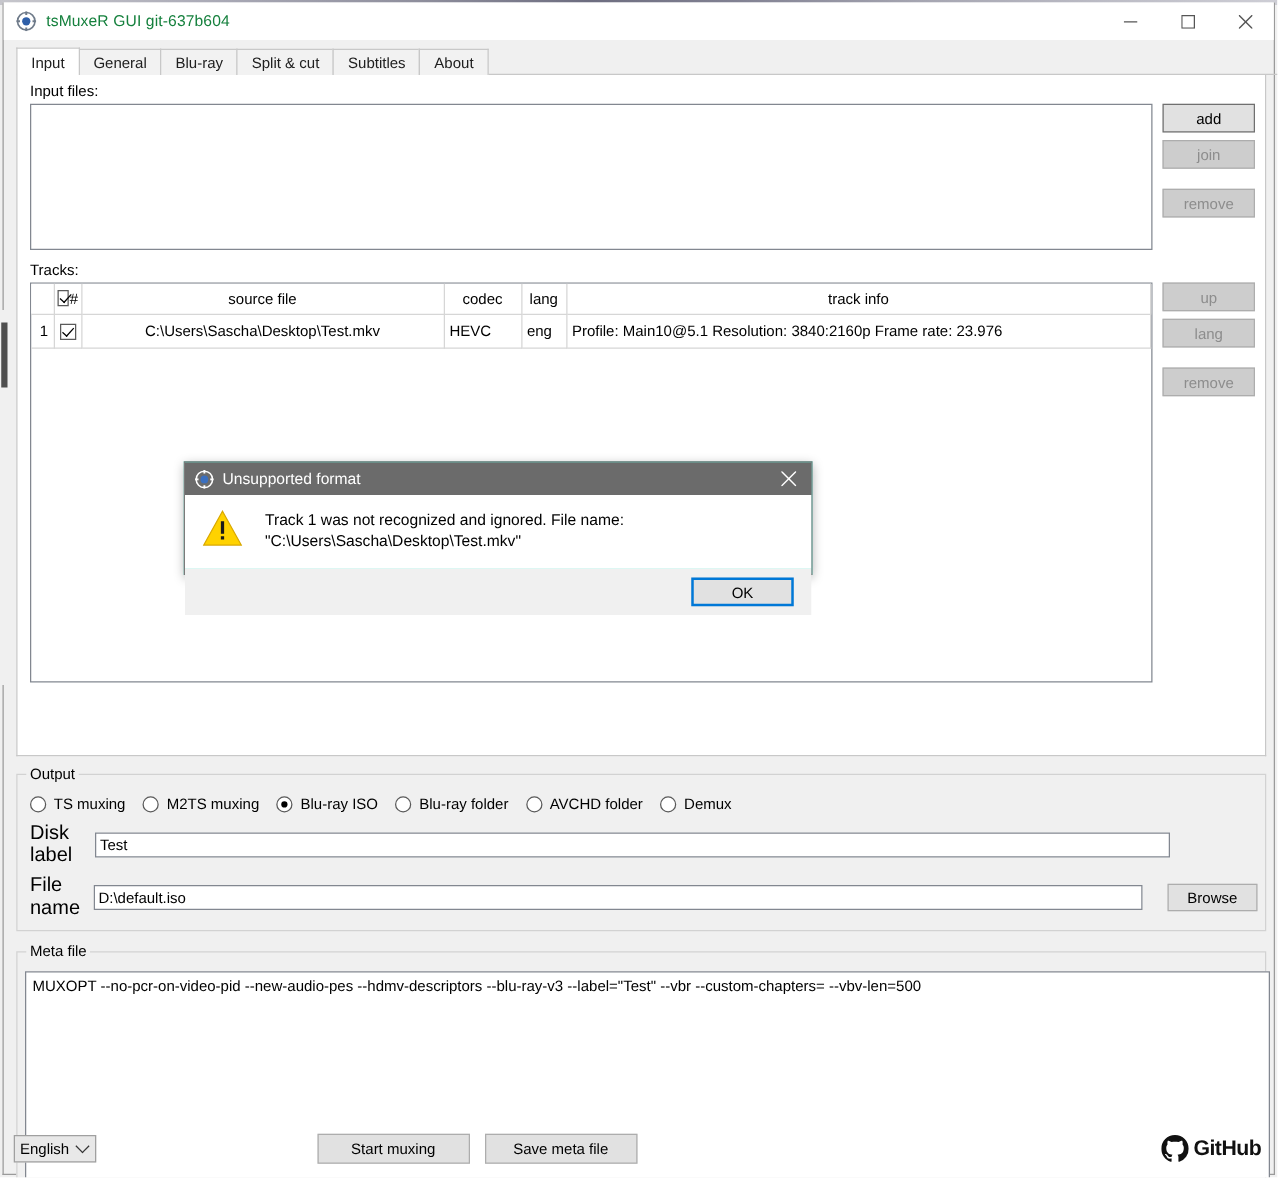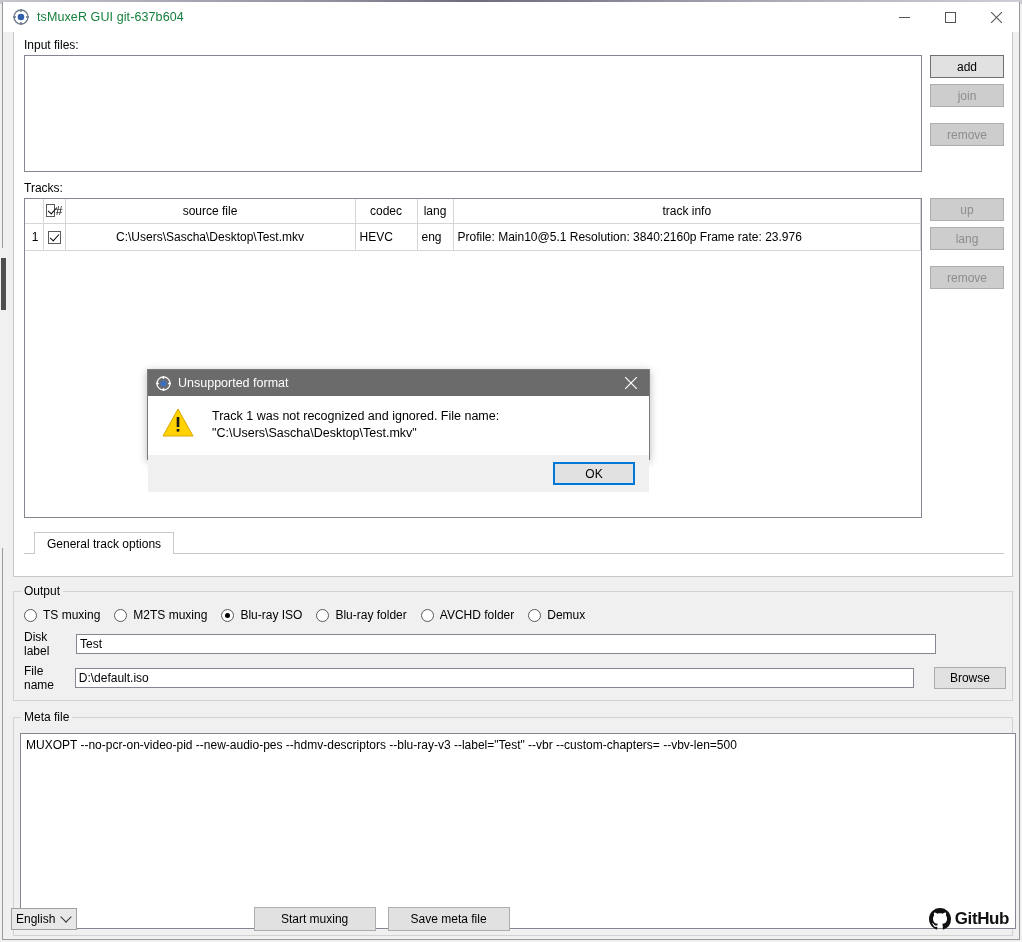--- a/index.html
+++ b/index.html
@@ -219,21 +219,21 @@
     width: 13px; height: 13px; border-radius: 50%;
     border: 1px solid #5a5a5a; background: #fff;
     margin-right: 6px; position: relative; flex: 0 0 auto;
   }
   .rdo.sel::after {
     content: ""; position: absolute; left: 3px; top: 3px;
     width: 5px; height: 5px; border-radius: 50%; background: #000;
   }
 
   .fieldrow { display: flex; align-items: center; margin-top: 6px; padding-left: 4px; }
-  .fieldlbl { width: 52px; font-size: 12px; }
+  .fieldlbl { width: 52px; font-size: 16px; }
   .txtinput {
     height: 20px; border: 1px solid #828790; background: #fff;
     font-size: 12px; color: #000;
     padding: 0 3px; display: flex; align-items: center;
     font-family: "Liberation Sans", sans-serif;
   }
   #disklabel-input { width: 860px; }
   #filename-input { width: 860px; }
   .browse-btn {
     margin-left: 20px; width: 74px; height: 22px;
@@ -368,20 +368,40 @@
         </div>
         <div class="win-btn close">
           <svg width="11" height="11" viewBox="0 0 11 11">
               <line x1="0" y1="0" x2="11" y2="11" stroke="#555" stroke-width="1.1"></line>
               <line x1="11" y1="0" x2="0" y2="11" stroke="#555" stroke-width="1.1"></line>
             </svg>
         </div>
       </div>
     </div>
 
+    <div class="tabstrip">
+      <div class="tab active">
+          <span>Input</span>
+        </div>
+      <div class="tab">
+          <span>General</span>
+        </div>
+      <div class="tab">
+          <span>Blu-ray</span>
+        </div>
+      <div class="tab">
+          <span>Split &amp; cut</span>
+        </div>
+      <div class="tab">
+          <span>Subtitles</span>
+        </div>
+      <div class="tab">
+          <span>About</span>
+        </div>
+    </div>
 
     <div class="page">
 
       <div class="section-label">Input files:</div>
 
       <div class="row-flex">
         <div class="listbox" id="inputfiles-box"></div>
         <div class="sidebtns">
           <div class="btn enabled focused">
               <span>add</span>
@@ -441,25 +461,20 @@
             </div>
           <div class="btn">
               <span>lang</span>
             </div>
           <div class="btn gap">
               <span>remove</span>
             </div>
         </div>
       </div>
 
-      <div class="innertabs">
-        <div class="itab">
-            <span>General track options</span>
-          </div>
-      </div>
     </div>
 
     <div class="groupbox" style="margin-top:14px">
       <span class="gb-title">Output</span>
 
       <div class="radios">
         <div class="radio-item">
           <span class="rdo"></span>
           <span>TS muxing</span>
         </div>

